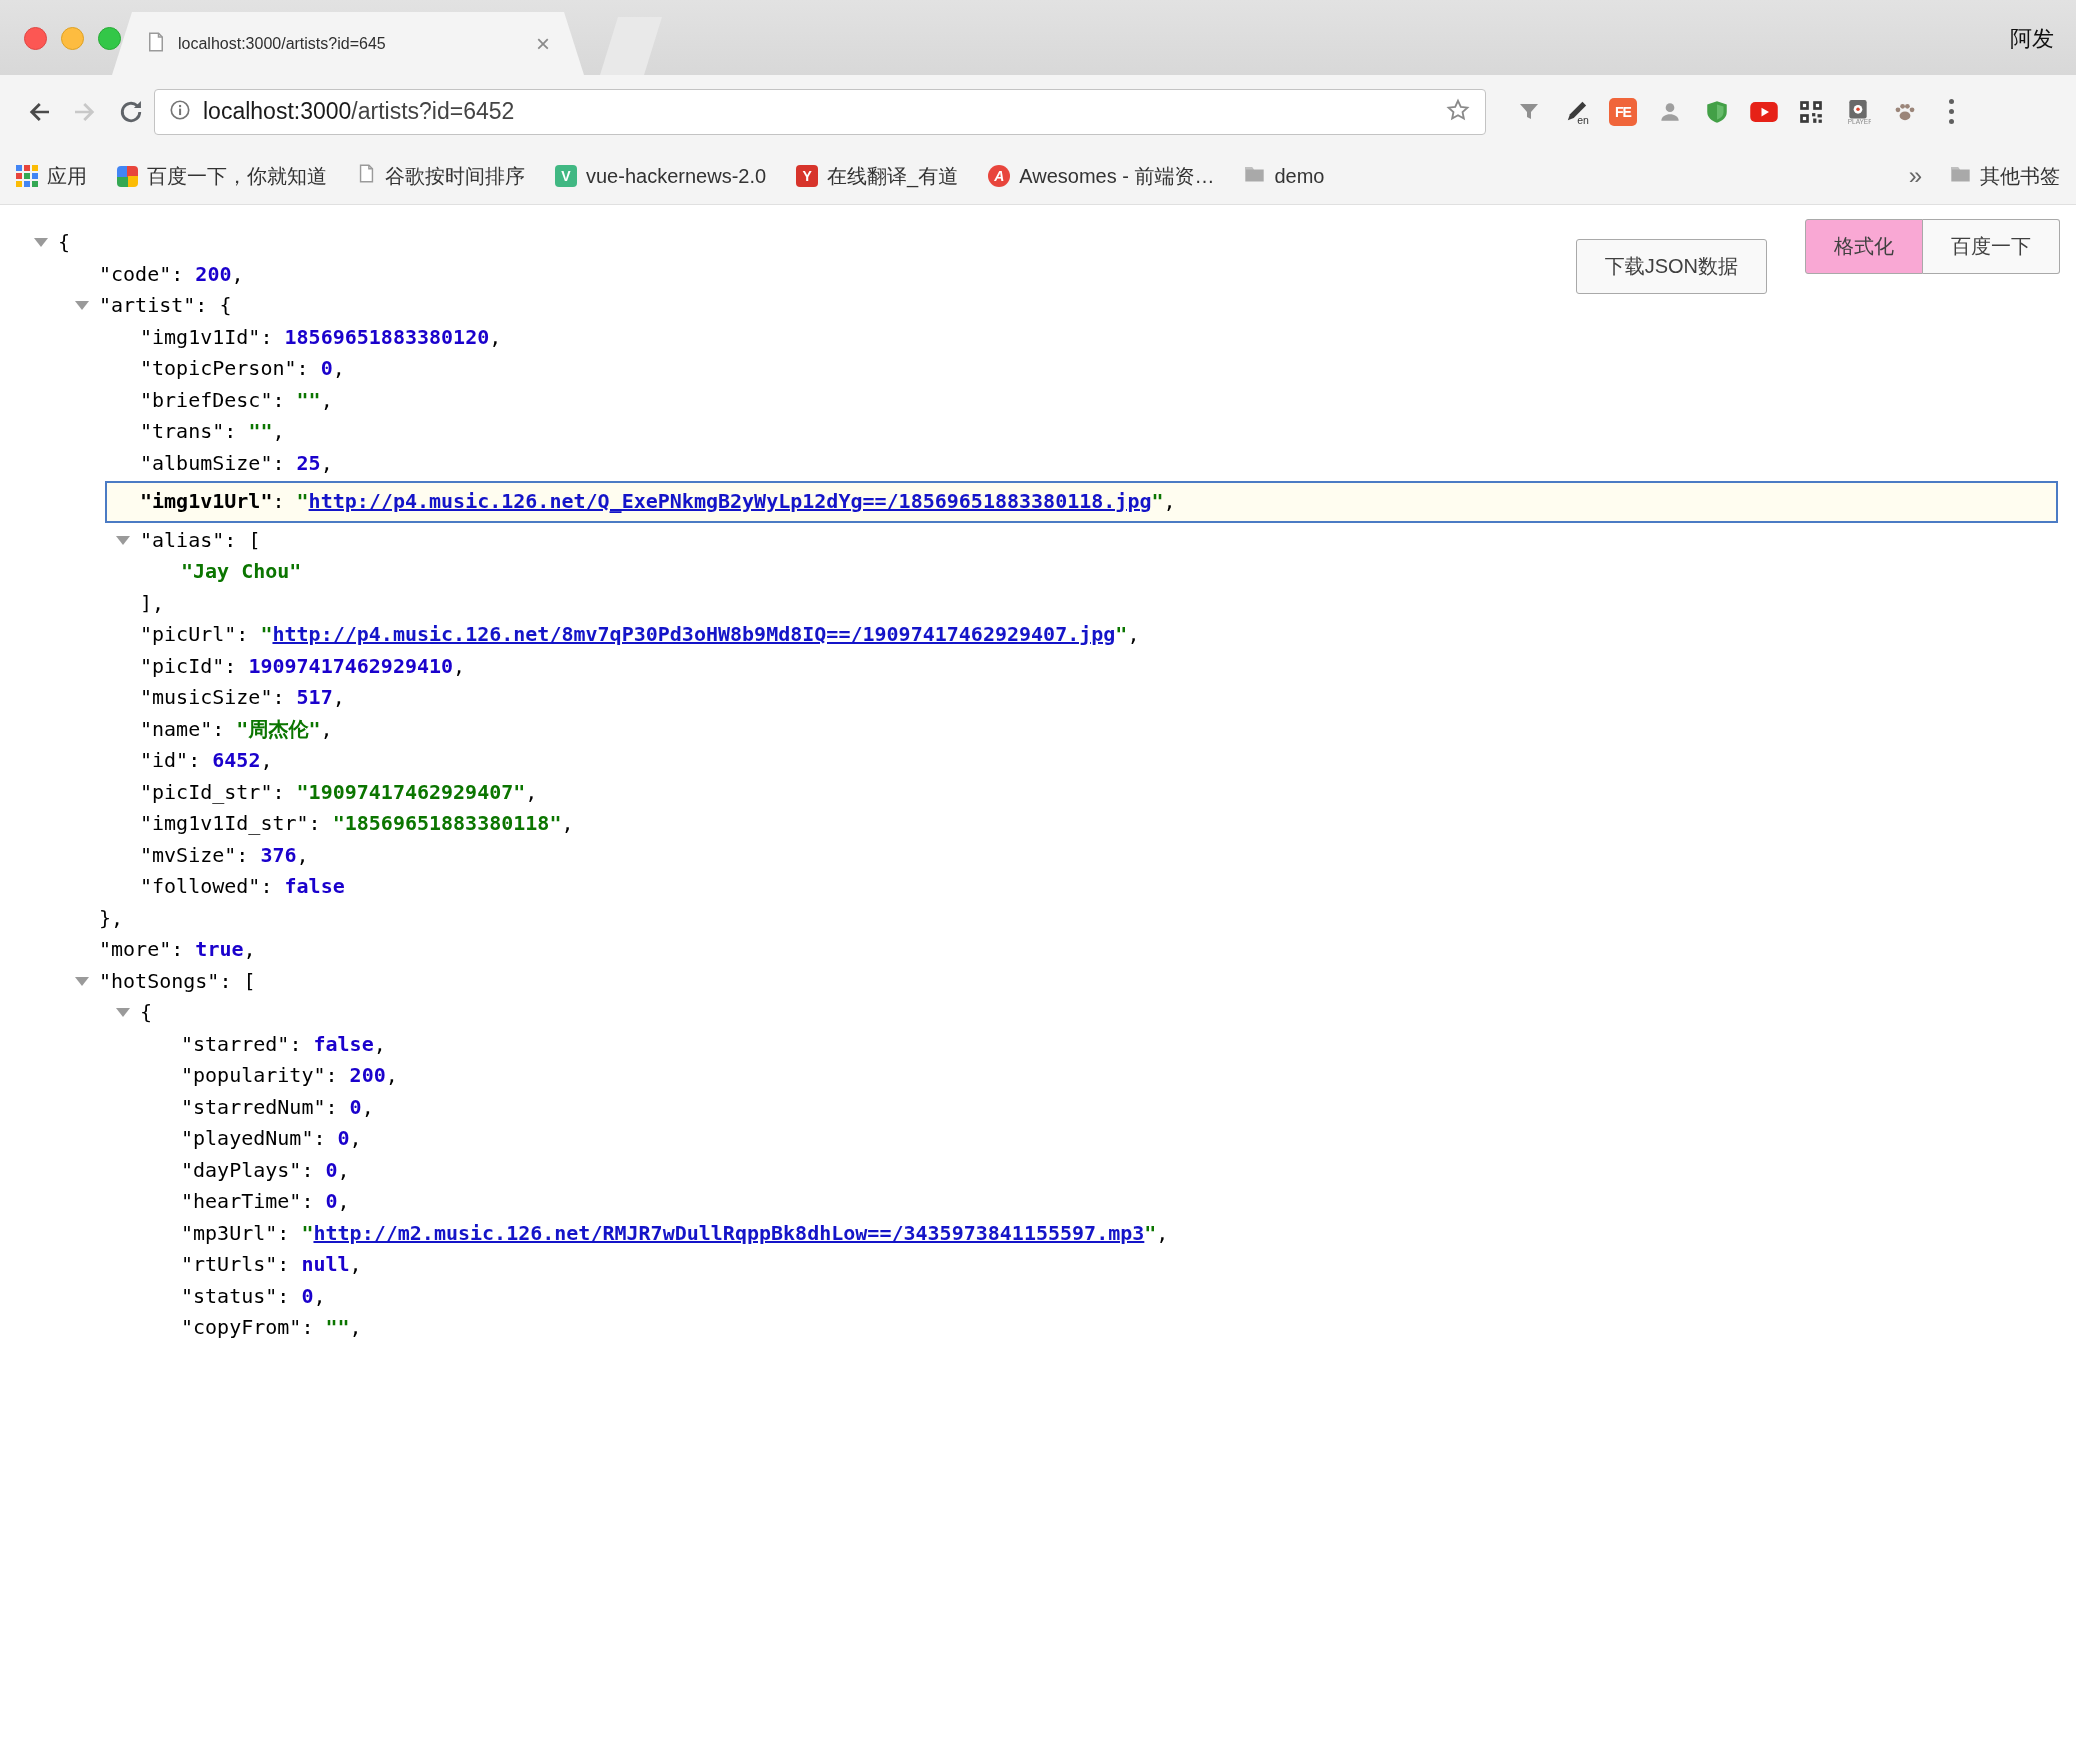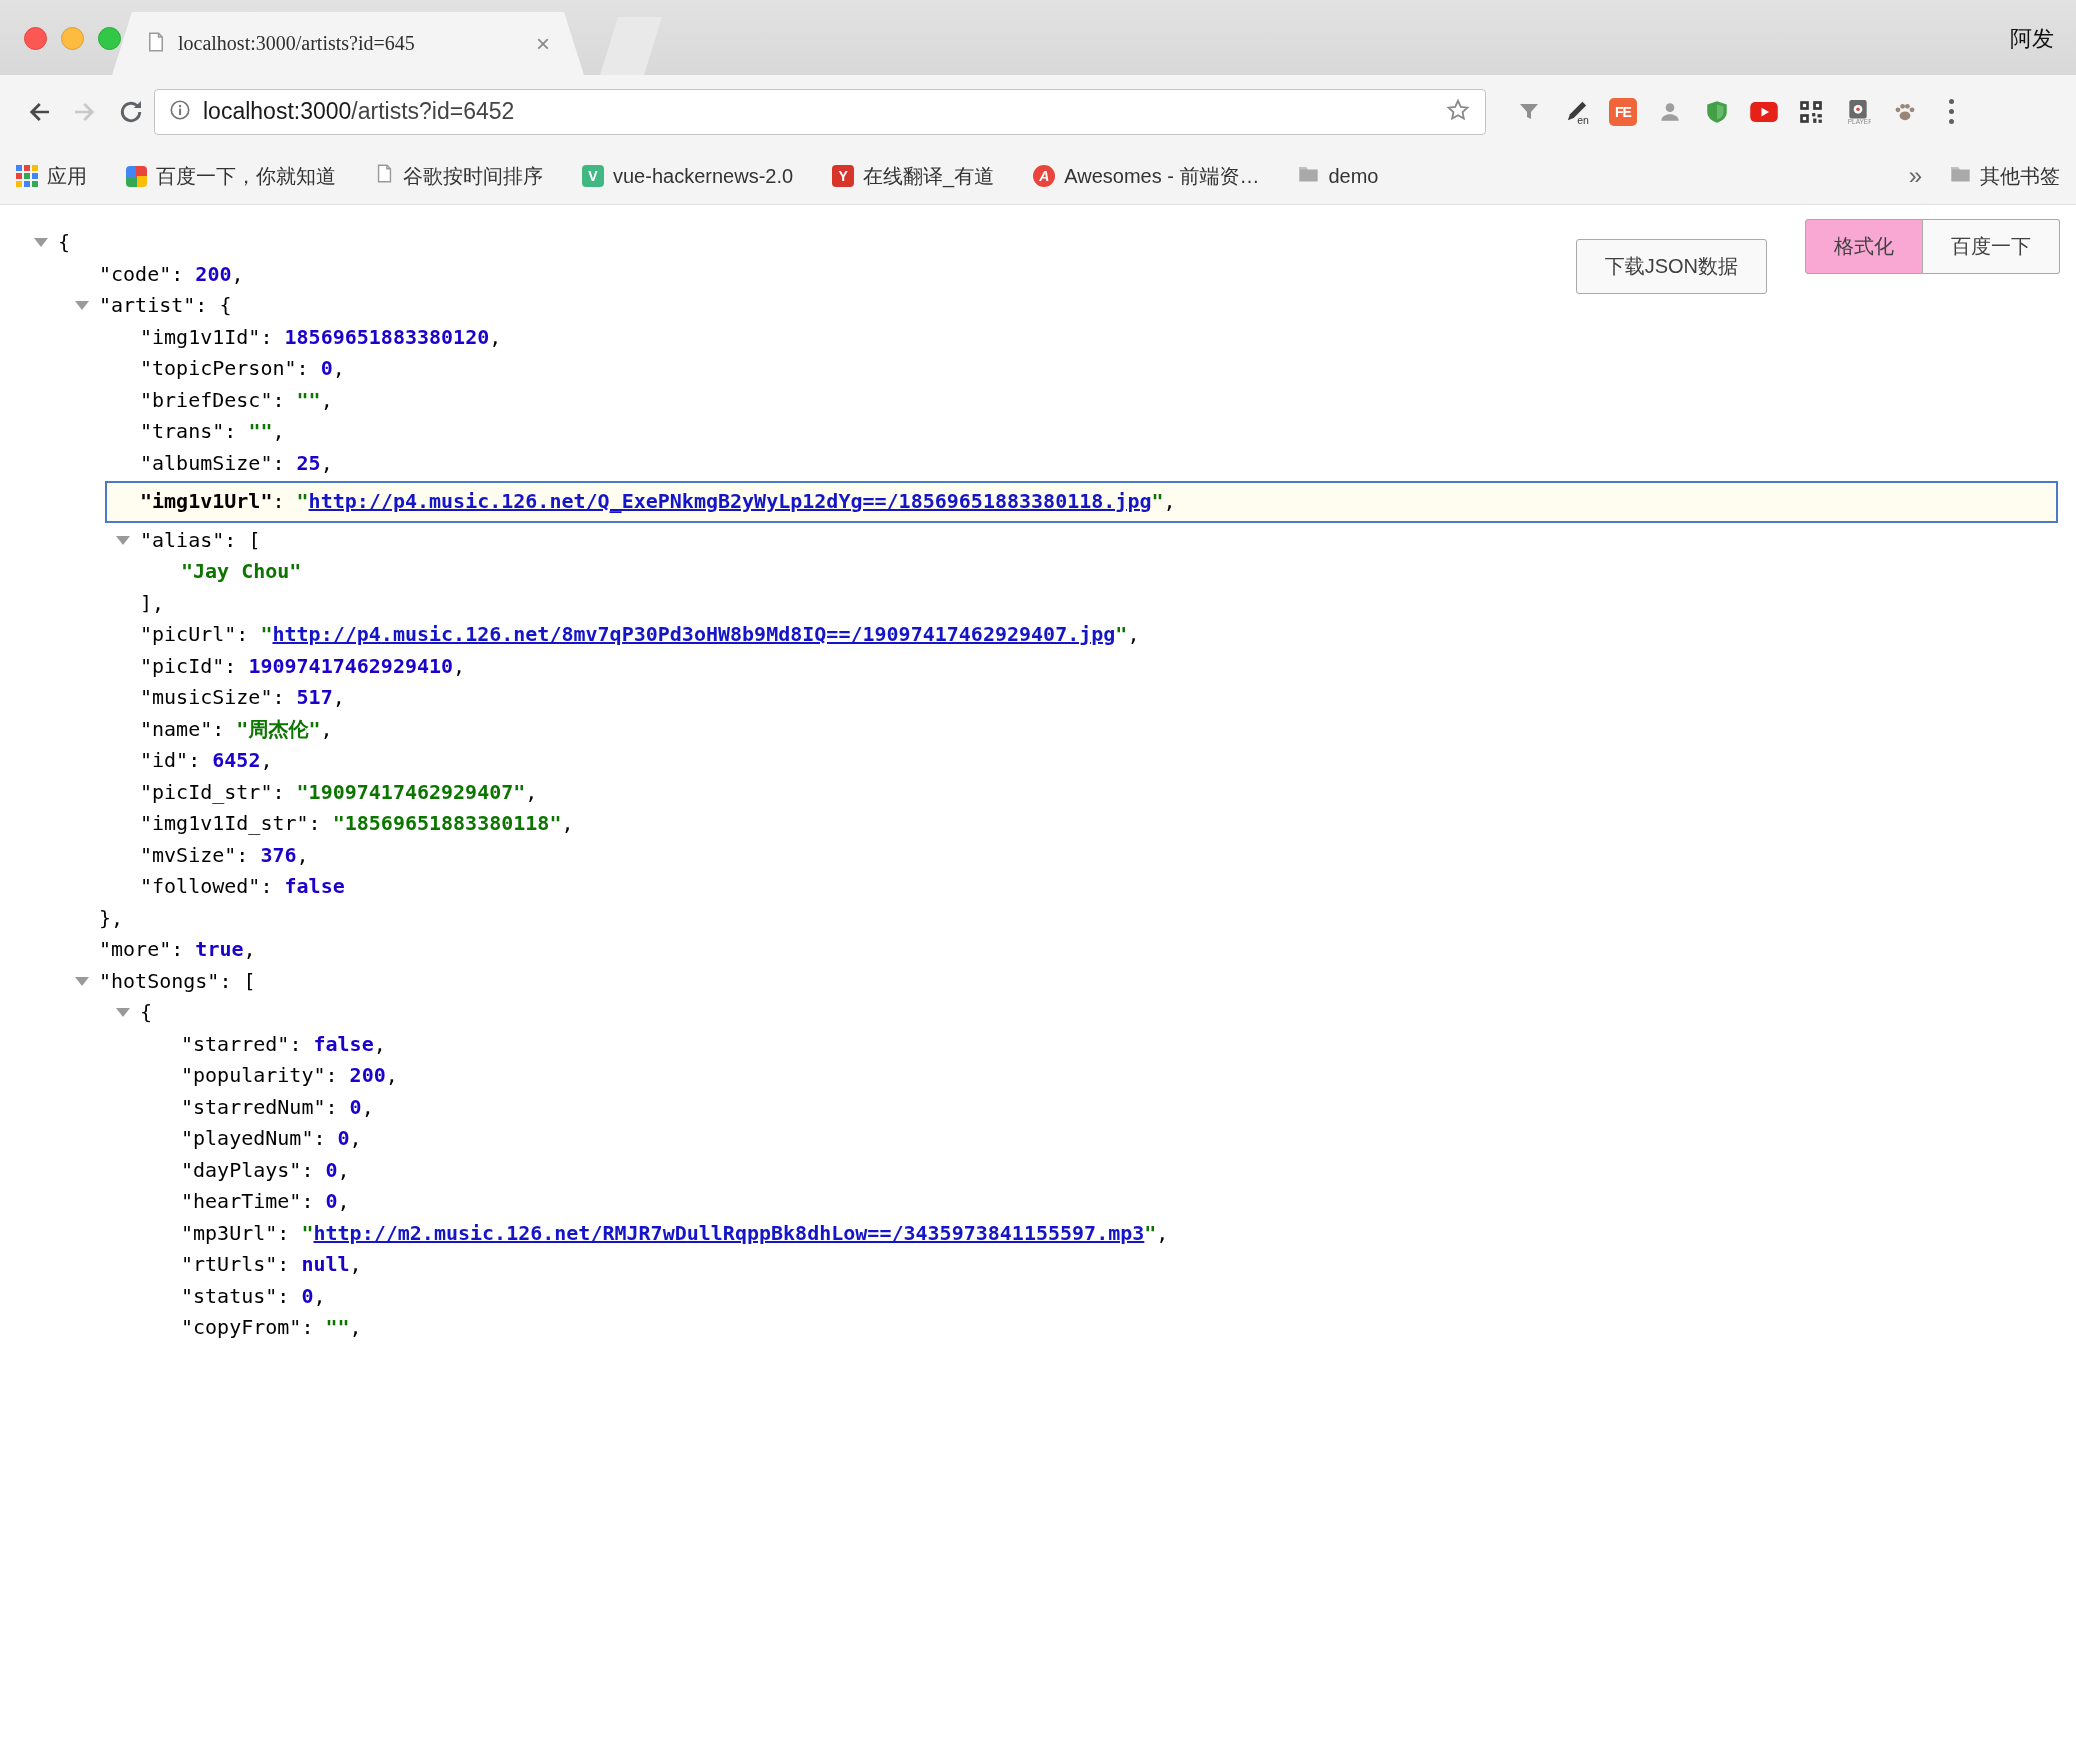--- a/index.html
+++ b/index.html
@@ -9,22 +9,22 @@
   
   .titlebar { position:relative; height:75px; background:linear-gradient(#e2e2e2,#d8d8d8); }
   .traffic { position:absolute; left:24px; top:27px; display:flex; gap:14px; }
   .light { width:23px; height:23px; border-radius:50%; }
   .light.red    { background:#fc5753; border:1px solid #df4744; }
   .light.yellow { background:#fdbc40; border:1px solid #dea123; }
   .light.green  { background:#33c748; border:1px solid #27aa35; }
   .tab { position:absolute; left:112px; top:12px; width:472px; height:63px;
     background:#f4f4f4; clip-path:polygon(20px 0, calc(100% - 20px) 0, 100% 100%, 0 100%);
     display:flex; align-items:center; padding:0 34px; gap:12px; }
-  .tab-title { font-size:20px; color:#2f2f2f; white-space:nowrap; overflow:hidden;
-    text-overflow:clip; flex:1;font-family:Liberation Serif, serif; }
+  .tab-title { font-size:16px; color:#2f2f2f; white-space:nowrap; overflow:hidden;
+    text-overflow:clip; flex:1; }
   .tab-close { font-size:24px; color:#8b8b8b; line-height:1; cursor:pointer; }
   .newtab { position:absolute; left:600px; top:17px; width:62px; height:58px;
     background:#e9e9e9; clip-path:polygon(18px 0, 100% 0, calc(100% - 18px) 100%, 0 100%); }
   .profile { position:absolute; right:22px; top:24px; font-size:22px; color:#111; }
 
   
   .navbar { height:73px; background:#f4f4f4; display:flex; align-items:center; padding:0 16px; }
   .nav-btn { width:46px; height:46px; display:flex; align-items:center; justify-content:center; cursor:pointer; }
   .urlbar { width:1332px; height:46px; background:#fff; border:1px solid #c3c3c3;
     border-radius:4px; display:flex; align-items:center; padding:0 14px; gap:12px; }
@@ -33,21 +33,21 @@
   .url-path { color:#444; }
   .ext-row { display:flex; align-items:center; gap:13px; margin-left:26px; }
   .ext { width:34px; height:34px; display:flex; align-items:center; justify-content:center; cursor:pointer; position:relative; }
   .fe-badge { width:28px; height:28px; background:#f0653a; color:#fff; border-radius:5px;
     font-size:14px; font-weight:bold; display:flex; align-items:center; justify-content:center; letter-spacing:-1px; }
   .menu-dots { display:flex; flex-direction:column; gap:5px; padding:4px 14px; cursor:pointer; }
   .menu-dots i { width:5px; height:5px; border-radius:50%; background:#5f5f5f; }
 
   
   .bookmarks { height:57px; background:#f4f4f4; display:flex; align-items:center;
-    padding:0 16px; gap:39px; border-bottom:1px solid #e0e0e0; }
+    padding:0 16px; gap:30px; border-bottom:1px solid #e0e0e0; }
   .bm { display:flex; align-items:center; gap:9px; font-size:20px; color:#333;
     white-space:nowrap; cursor:pointer; }
   .bm-badge { width:22px; height:22px; border-radius:4px; color:#fff; font-size:14px;
     font-weight:bold; display:flex; align-items:center; justify-content:center; }
   .badge-vue { background:#41b883; }
   .badge-youdao { background:#d7342b; }
   .badge-awesomes { background:#e8453c; border-radius:50%; font-style:italic; }
   .apps-grid { display:grid; grid-template-columns:repeat(3,6px); grid-template-rows:repeat(3,6px); gap:2px; }
   .apps-grid i { display:block; }
   .baidu-ico { width:21px; height:21px; border-radius:4px;

